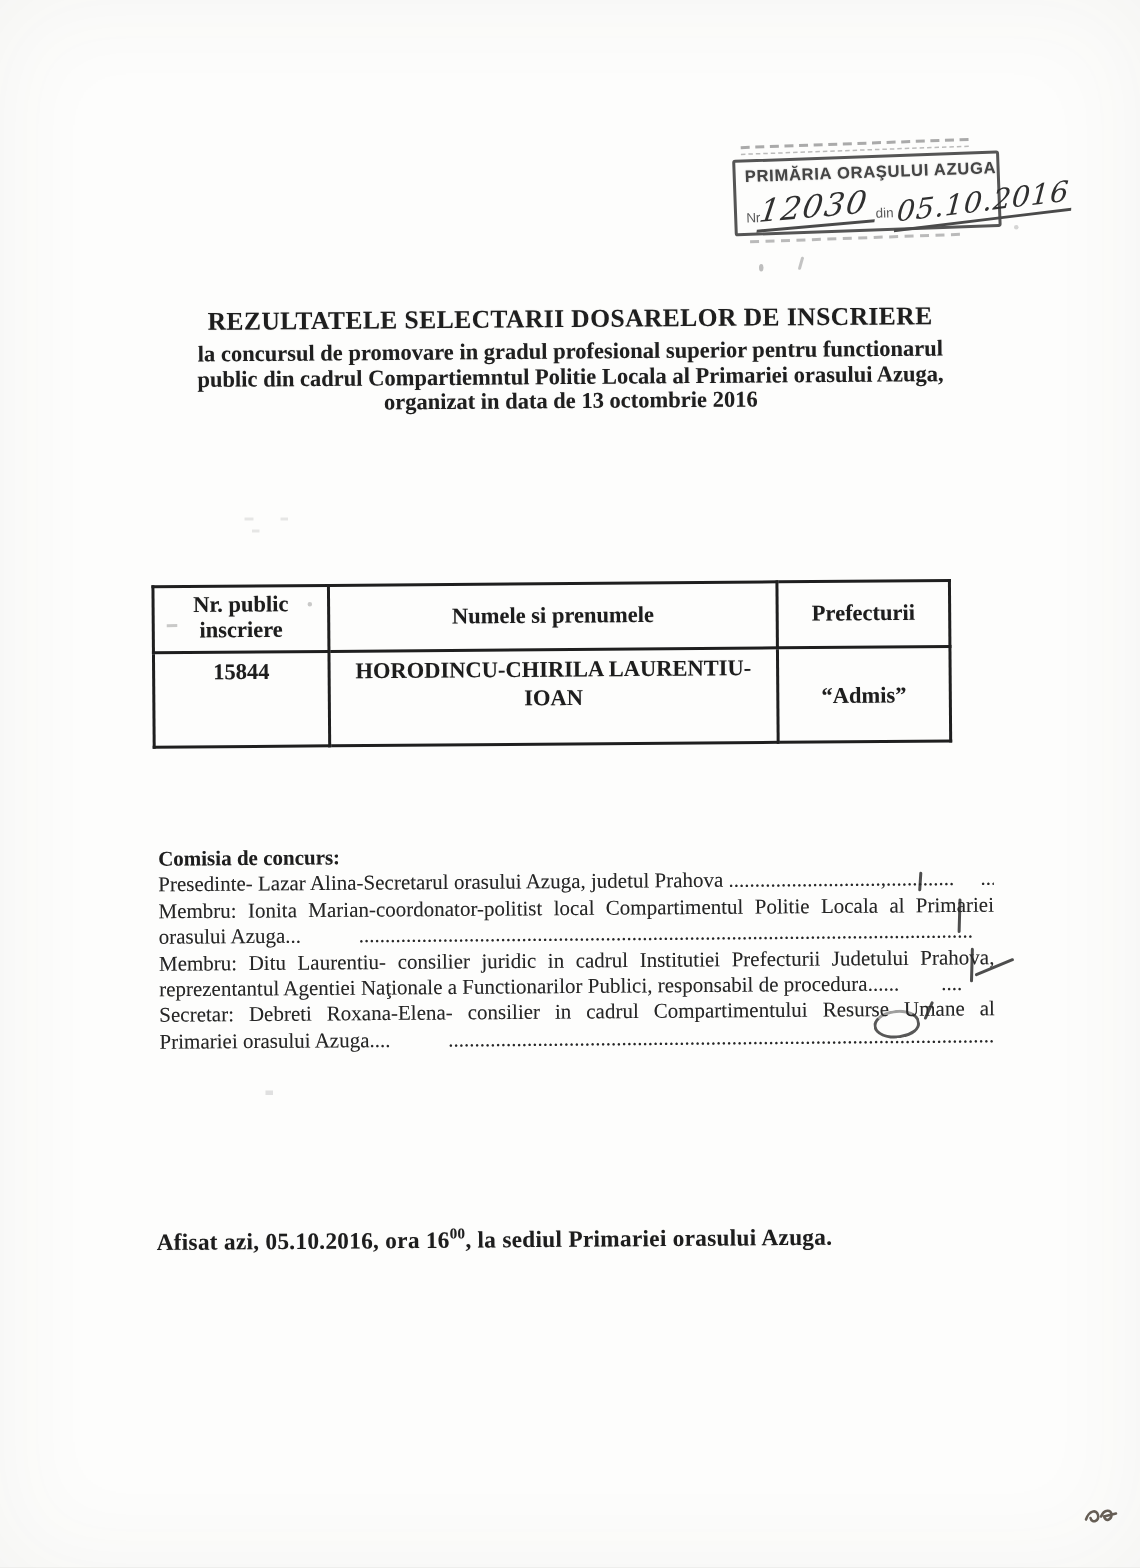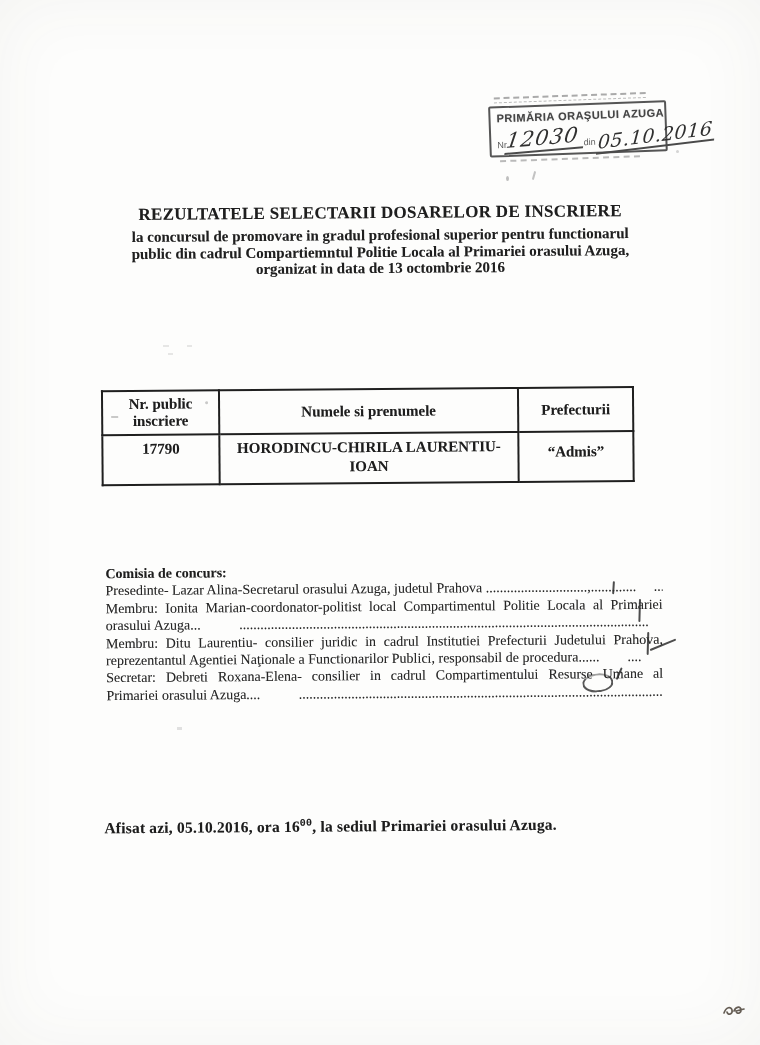--- a/index.html
+++ b/index.html
@@ -39,35 +39,35 @@
     text-shadow:0 0 .5px rgba(30,30,30,.3);}
 
   
   .results-table{position:absolute;left:102px;top:388px;border-collapse:collapse;
     font-weight:700;color:#1d1d1d;text-shadow:0 0 .5px rgba(30,30,30,.3);}
   .results-table th,.results-table td{border:2px solid #1f1f1f;text-align:center;
     padding:2px 4px;}
   .results-table th{font-size:15px;line-height:17px;height:38px;vertical-align:middle;}
   .results-table td{font-size:15px;line-height:19px;height:36px;vertical-align:top;
     padding-top:4px;}
-  .results-table td.res{padding-top:10px;}
+  .results-table td.res{padding-top:23px;}
   .col-nr{width:117px;} .col-name{width:299px;} .col-res{width:115px;}
 
   
   .commission{position:absolute;left:105px;top:563px;width:557px;font-size:14px;
     line-height:17.4px;color:#262626;text-shadow:0 0 .4px rgba(40,40,40,.3);}
   .c-line{height:17.4px;overflow:hidden;}
   .c-head{font-weight:700;color:#1e1e1e;}
   .c-just{text-align:justify;text-align-last:justify;}
   .c-pre{white-space:pre;}
 
   
   .footer{position:absolute;left:102px;top:817px;font-size:15.5px;font-weight:700;
     letter-spacing:.2px;color:#1d1d1d;text-shadow:0 0 .5px rgba(30,30,30,.3);}
-  .footer sup{font-size:10px;vertical-align:super;font-family:Liberation Mono, monospace;}
+  .footer sup{font-size:10px;vertical-align:super;}
 
   
   .pen{position:absolute;background:#2e2e2e;border-radius:1px;opacity:.85;}
   .pen-loop{position:absolute;width:27px;height:15px;border:2px solid rgba(46,46,46,.8);
     border-radius:55% 60% 50% 60%;background:transparent;transform:rotate(-8deg);
     border-top-color:rgba(46,46,46,.45);}
   .speck{position:absolute;background:#8a8a8a;}
   .smudge{position:absolute;}
 </style>
 </head>
@@ -107,21 +107,21 @@
         </colgroup>
       <thead>
         <tr>
           <th>Nr. public inscriere</th>
           <th>Numele si prenumele</th>
           <th>Prefecturii</th>
         </tr>
       </thead>
       <tbody>
         <tr>
-          <td>17790</td>
+          <td>15844</td>
           <td>HORODINCU-CHIRILA LAURENTIU-IOAN</td>
           <td class="res">“Admis”</td>
         </tr>
       </tbody>
     </table>
 
     <div class="commission">
       <div class="c-line c-head">Comisia de concurs:</div>
       <div class="c-line c-pre">Presedinte- Lazar Alina-Secretarul orasului Azuga, judetul Prahova .............................,.............     ....</div>
       <div class="c-line c-just">Membru: Ionita Marian-coordonator-politist local Compartimentul Politie Locala al Primariei</div>

